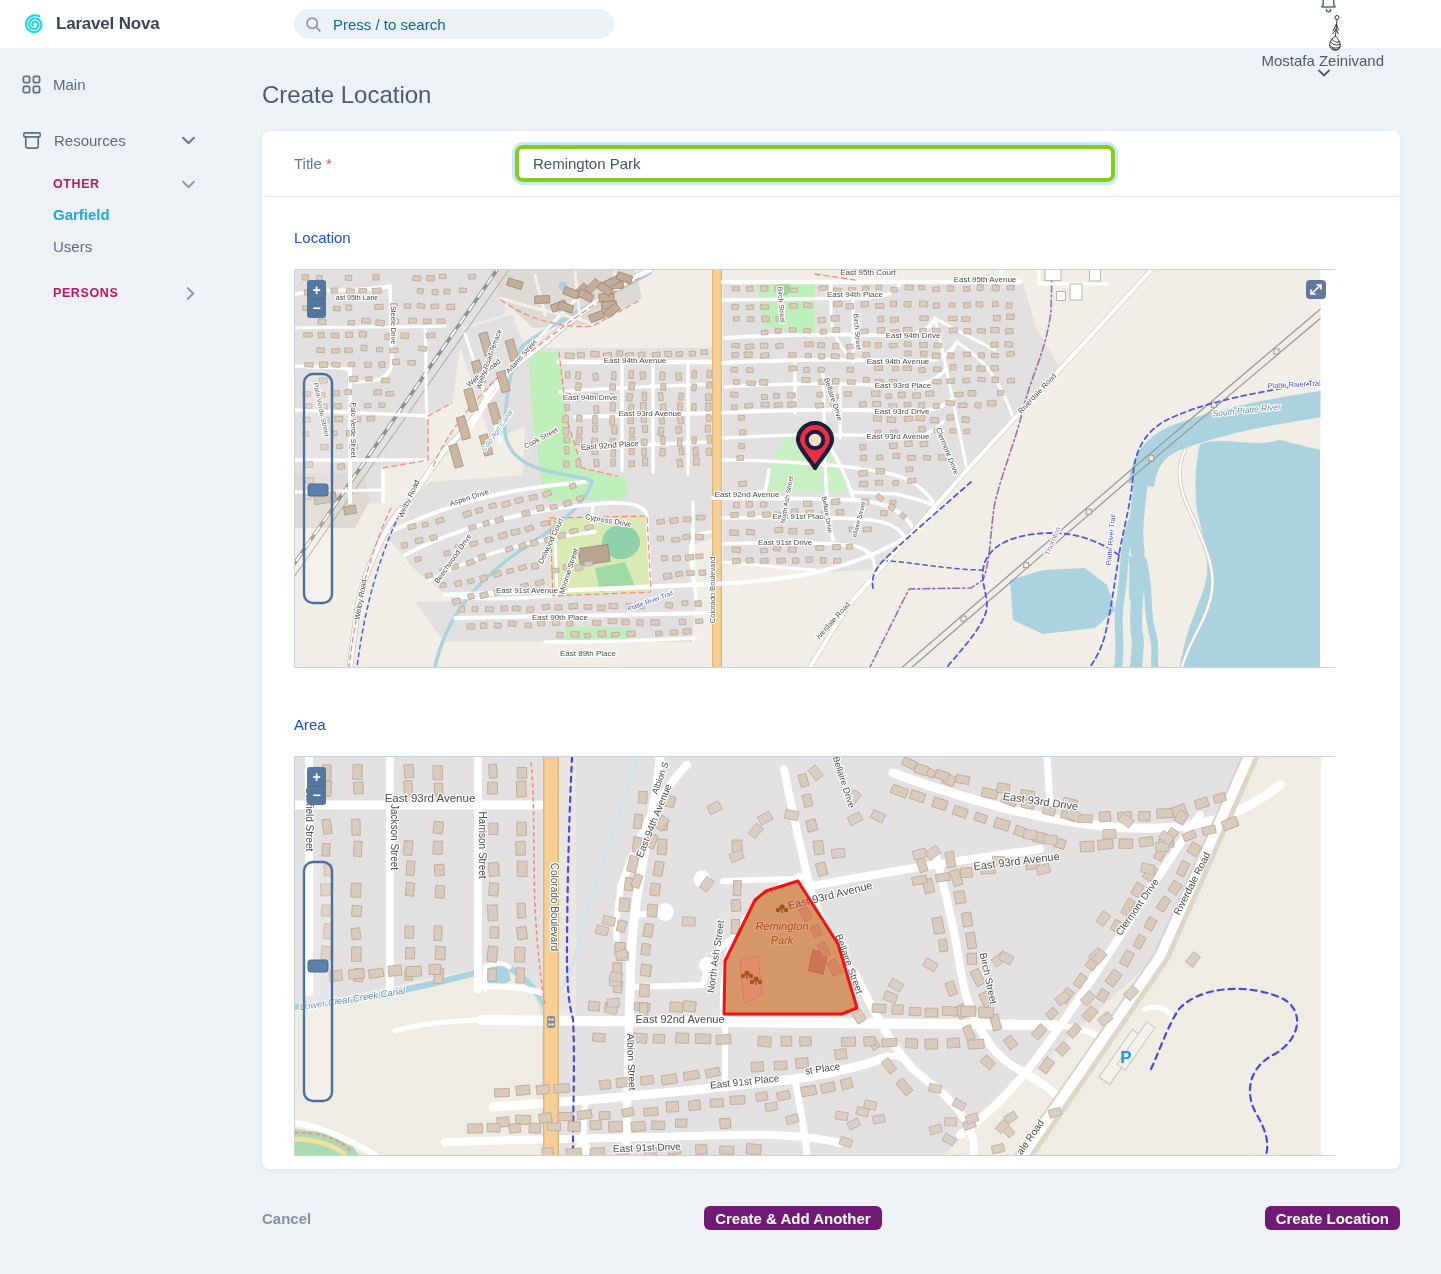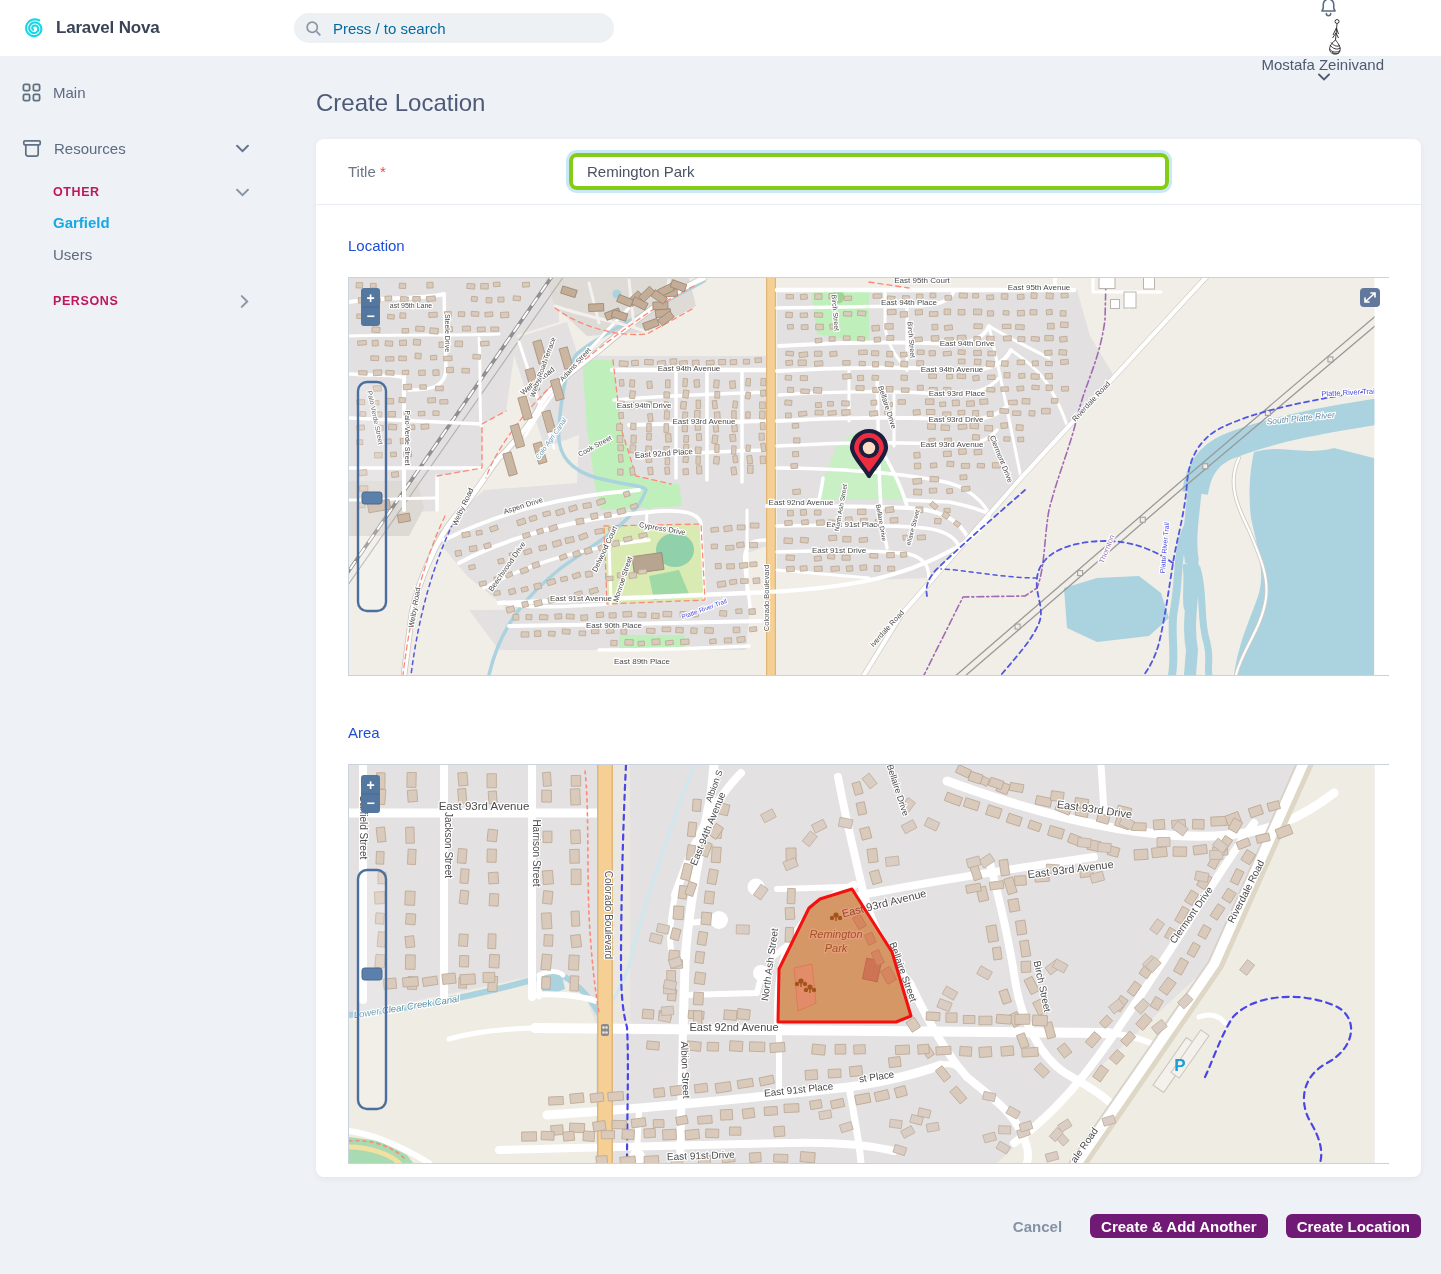--- a/index.html
+++ b/index.html
@@ -1,44 +1,44 @@
 <!DOCTYPE html>
 <html><head><meta charset="utf-8"><title>Create Location</title>
 <style>
 * { margin:0; padding:0; box-sizing:border-box; }
 html,body { width:1441px; background:#eef1f6; font-family:"Liberation Sans",sans-serif; }
-.topbar { height:56px; background:#fff; display:flex; align-items:center; position:relative; z-index:5; }
+.topbar { height:48px; background:#fff; display:flex; align-items:center; position:relative; z-index:5; }
 .brand { display:flex; align-items:center; gap:10px; padding-left:23px; width:294px; }
 .brand b { font-size:17px; color:#3b4457; letter-spacing:-0.2px; }
 .search { width:320px; height:30px; background:#eef1f4; border-radius:15px; display:flex; align-items:center; padding-left:11px; gap:11px; }
 .search span { color:#0369a1; font-size:15px; }
 .topright { margin-left:auto; display:flex; align-items:center; padding-right:57px;flex-direction:column; }
 .ticon { margin-left:40px; color:#64748b; display:flex; }
 .ticon2 { margin-left:20px; }
 .avatar { margin-left:32px; width:26px; height:38px; }
 .uname { margin-left:8px; font-size:15px; color:#4d5a70; font-weight:500; }
 .uchev { margin-left:10px; display:flex; }
 .layout { display:flex; }
-.sidebar { width:316px; flex:none; padding-top:21px; }
+.sidebar { width:262px; flex:none; padding-top:21px; }
 .sitem { display:flex; align-items:center; height:30px; padding-left:22px; color:#5c6b80; font-size:15px; }
 .sitem .txt { margin-left:12px; }
 .schev { margin-left:auto; margin-right:67px; display:flex; color:#64748b; }
 .shead { font-size:12.5px; font-weight:bold; color:#be185d; letter-spacing:0.6px; padding-left:53px; display:flex; align-items:center; }
 main { flex:1; padding-right:41px; }
 h1 { margin-top:33px; font-size:24px; font-weight:400; color:#4e5b78; }
 .card { margin-top:22px; background:#fff; border-radius:8px; box-shadow:0 2px 6px rgba(40,60,90,0.06); }
 .trow { display:flex; align-items:center; height:66px; border-bottom:1px solid #e9edf2; }
 .tlabel { margin-left:32px; width:221px; font-size:15px; color:#6b7585; }
 .req { color:#e74c3c; }
 .tinput { width:600px; height:37px; border:4px solid #84cc16; border-radius:8px; box-shadow:0 0 0 3px rgba(99,193,232,0.35); font-size:15px; color:#4a5263; padding-left:14px; display:flex; align-items:center; }
 .flabel { margin-left:32px; padding-top:32px; font-size:15px; color:#1d4ed8; }
 .mapwrap { margin:23px 32px 0; width:1041px; border:1px solid #c9d3e0; background:#fff; }
 .gap51 { height:16px; }
 .cardpad { height:13px; }
-.actions { display:flex; align-items:center; justify-content:flex-end; margin-top:37px; }
+.actions { display:flex; align-items:center; justify-content:space-between; margin-top:37px; }
 .cancel { font-size:15px; font-weight:bold; color:#8592a6; margin-right:10px; }
 .btn { background:#701a75; color:#fff; font-size:15px; font-weight:bold; height:24px; border-radius:6px; display:flex; align-items:center; padding:0 11px; margin-left:18px; }
 .mapwrap svg { display:block; }
 </style></head>
 <body>
 <div class="topbar">
   <div class="brand">
     <svg width="23" height="23" viewBox="0 0 50 50">
       <path d="M22.1,27.7 L21.2,27.0 L20.6,26.0 L20.2,24.9 L20.1,23.6 L20.4,22.2 L21.1,21.0 L22.1,19.8 L23.4,19.0 L25.0,18.5 L26.7,18.5 L28.4,18.9 L30.1,19.7 L31.5,21.1 L32.5,22.7 L33.1,24.7 L33.2,26.8 L32.7,29.0 L31.6,31.0 L30.0,32.7 L28.0,34.0 L25.6,34.8 L23.1,34.9 L20.5,34.3 L18.1,33.1 L16.1,31.2 L14.5,28.9 L13.6,26.1 L13.4,23.1 L14.0,20.2 L15.4,17.4 L17.5,15.0 L20.2,13.1 L23.3,12.0 L26.7,11.8 L30.1,12.4 L33.3,13.9 L36.1,16.2 L38.2,19.1 L39.5,22.6 L39.9,26.4 L39.3,30.3 L37.8,33.9 L35.3,37.1 L32.0,39.5 L28.1,41.1 L23.9,41.6 L19.7,41.1 L15.6,39.4 L12.1,36.7 L9.3,33.2 L7.4,29.0 L6.7,24.4 L7.2,19.7 L8.9,15.2 L11.7,11.2 L15.5,8.1 L20.0,6.0 L25.0,5.1 L30.2,5.4 L35.1,7.2" fill="none" stroke="#15d8e5" stroke-width="4.6" stroke-linecap="round"></path>
     </svg>

